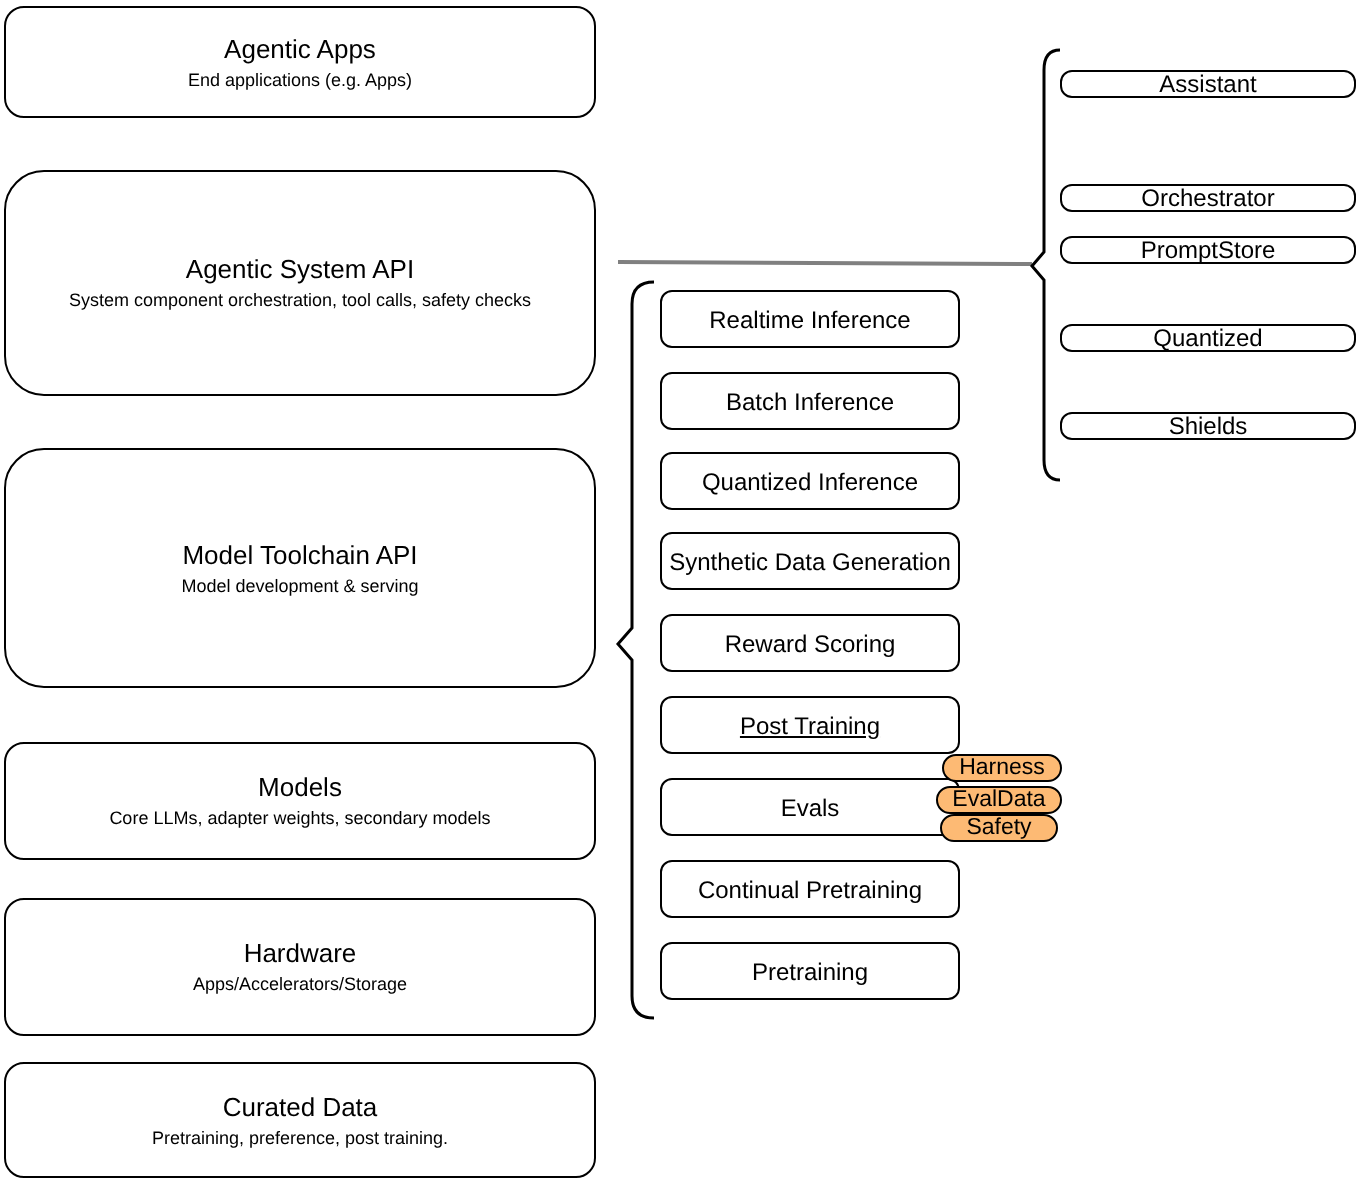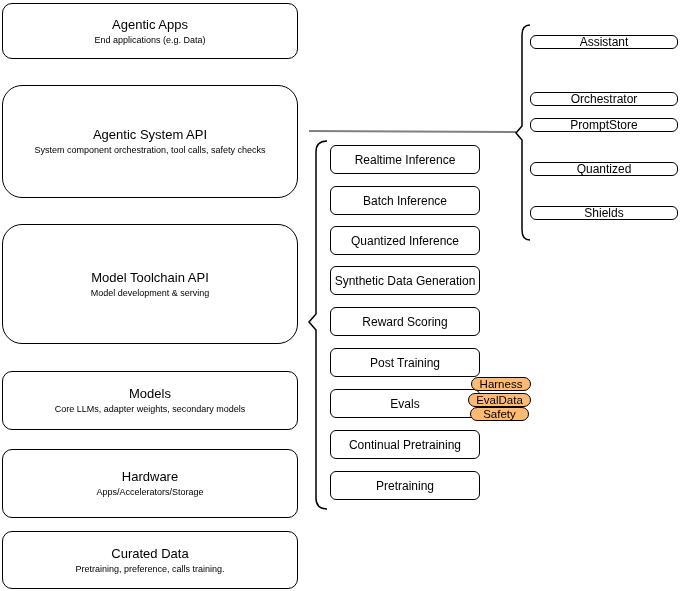--- a/index.html
+++ b/index.html
@@ -90,21 +90,21 @@
 <div class="canvas">
 
   <svg class="connector-layer" width="682" height="591" viewBox="0 0 682 591">
     <path d="M 309 131 L 516 132" stroke-width="2" fill="none" stroke="#808080"></path>
     <path d="M 327 141 Q 316 141 316 152 L 316 314 L 309 322 L 316 330 L 316 498 Q 316 509 327 509" stroke-width="1.5" fill="none" stroke="#000000"></path>
     <path d="M 530 25 Q 522 25 522 35 L 522 126 L 516 133 L 522 140 L 522 230 Q 522 240 530 240" stroke-width="1.5" fill="none" stroke="#000000"></path>
   </svg>
 
   <div class="node stack-node" style="top:3px;height:56px;border-radius:10px;">
     <div class="node-title label-leaf">Agentic Apps</div>
-    <div class="node-subtitle label-leaf">End applications (e.g. Data)</div>
+    <div class="node-subtitle label-leaf">End applications (e.g. Apps)</div>
   </div>
 
   <div class="node stack-node" style="top:85px;height:113px;border-radius:20px;">
     <div class="node-title label-leaf">Agentic System API</div>
     <div class="node-subtitle label-leaf">System component orchestration, tool calls, safety checks</div>
   </div>
 
   <div class="node stack-node" style="top:224px;height:120px;border-radius:20px;">
     <div class="node-title label-leaf">Model Toolchain API</div>
     <div class="node-subtitle label-leaf">Model development &amp; serving</div>
@@ -115,29 +115,29 @@
     <div class="node-subtitle label-leaf">Core LLMs, adapter weights, secondary models</div>
   </div>
 
   <div class="node stack-node" style="top:449px;height:69px;border-radius:10px;">
     <div class="node-title label-leaf">Hardware</div>
     <div class="node-subtitle label-leaf">Apps/Accelerators/Storage</div>
   </div>
 
   <div class="node stack-node" style="top:531px;height:58px;border-radius:10px;">
     <div class="node-title label-leaf">Curated Data</div>
-    <div class="node-subtitle label-leaf">Pretraining, preference, calls training.</div>
+    <div class="node-subtitle label-leaf">Pretraining, preference, post training.</div>
   </div>
 
   <div class="node svc-node" style="top:145px;">Realtime Inference</div>
   <div class="node svc-node" style="top:186px;">Batch Inference</div>
   <div class="node svc-node" style="top:226px;">Quantized Inference</div>
   <div class="node svc-node" style="top:266px;">Synthetic Data Generation</div>
   <div class="node svc-node" style="top:307px;">Reward Scoring</div>
-  <div class="node svc-node" style="top:348px;">Post Training</div>
+  <div class="node svc-node" style="top:348px;text-decoration:underline;">Post Training</div>
   <div class="node svc-node" style="top:389px;">Evals</div>
   <div class="node svc-node" style="top:430px;">Continual Pretraining</div>
   <div class="node svc-node" style="top:471px;">Pretraining</div>
 
   <div class="tag-pill" style="left:471px;top:377px;width:60px;">Harness</div>
   <div class="tag-pill" style="left:468px;top:393px;width:63px;">EvalData</div>
   <div class="tag-pill" style="left:470px;top:407px;width:59px;">Safety</div>
 
   <div class="node comp-node" style="top:35px;">Assistant</div>
   <div class="node comp-node" style="top:92px;">Orchestrator</div>

